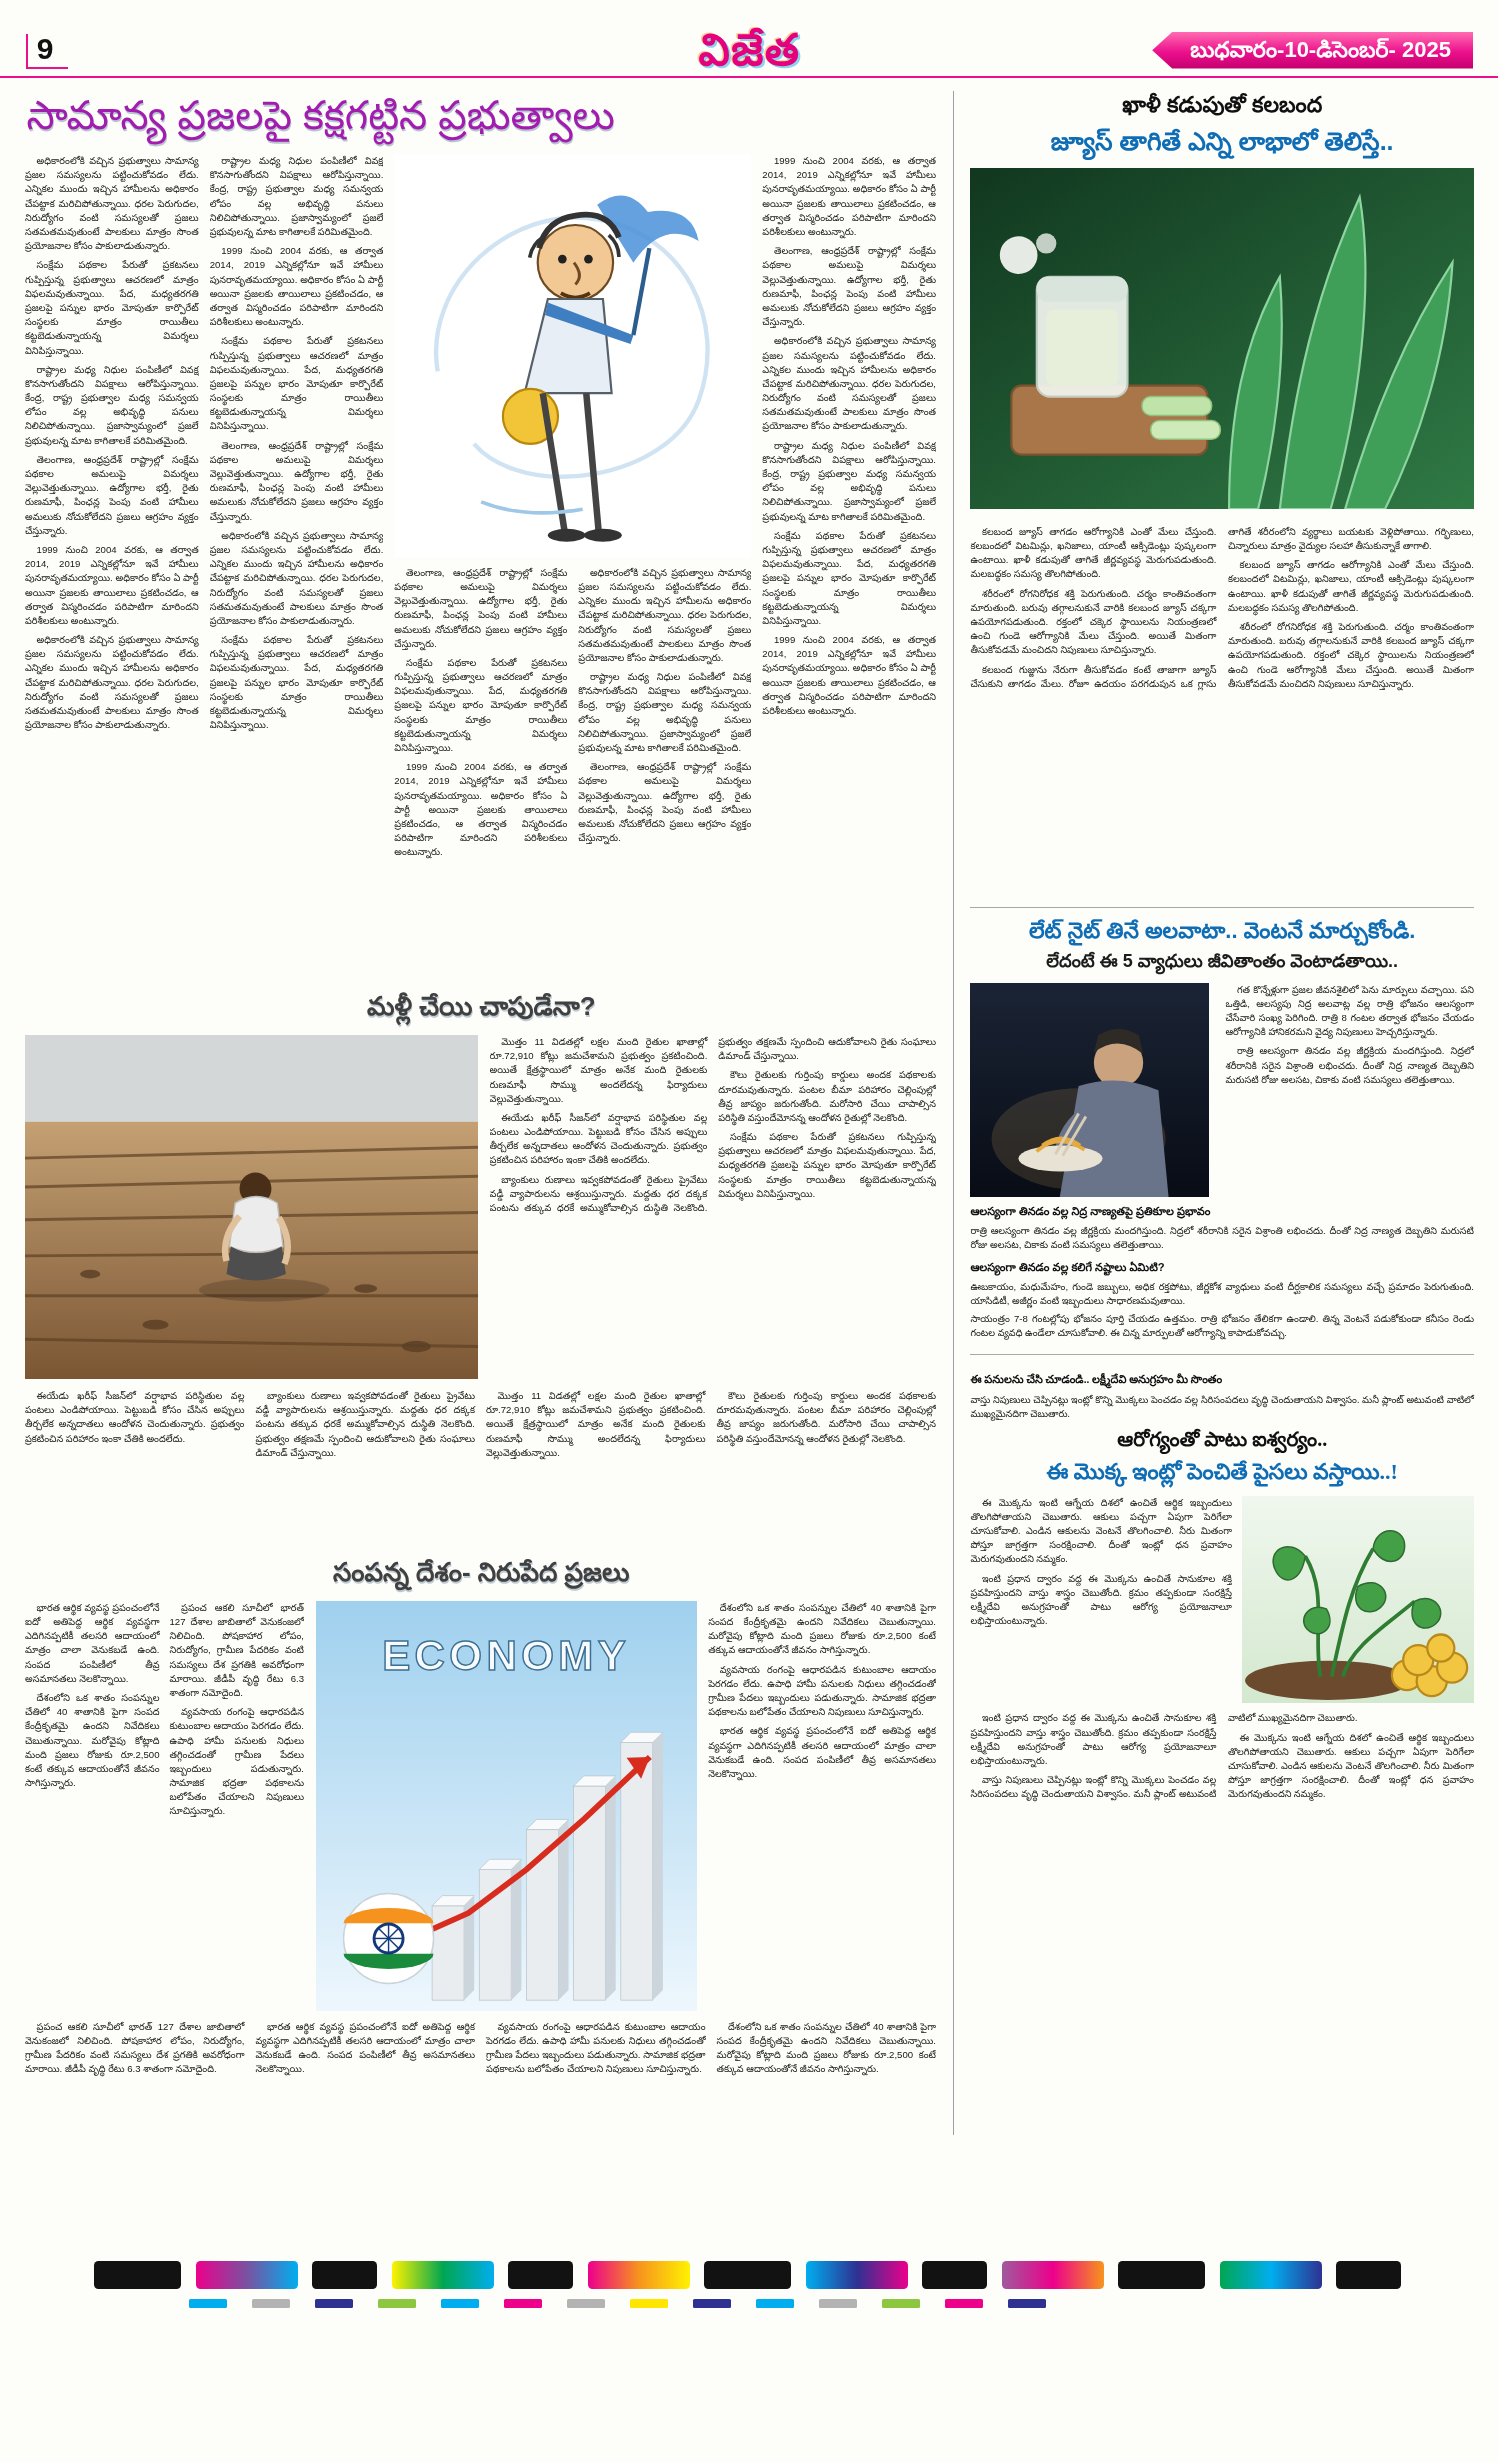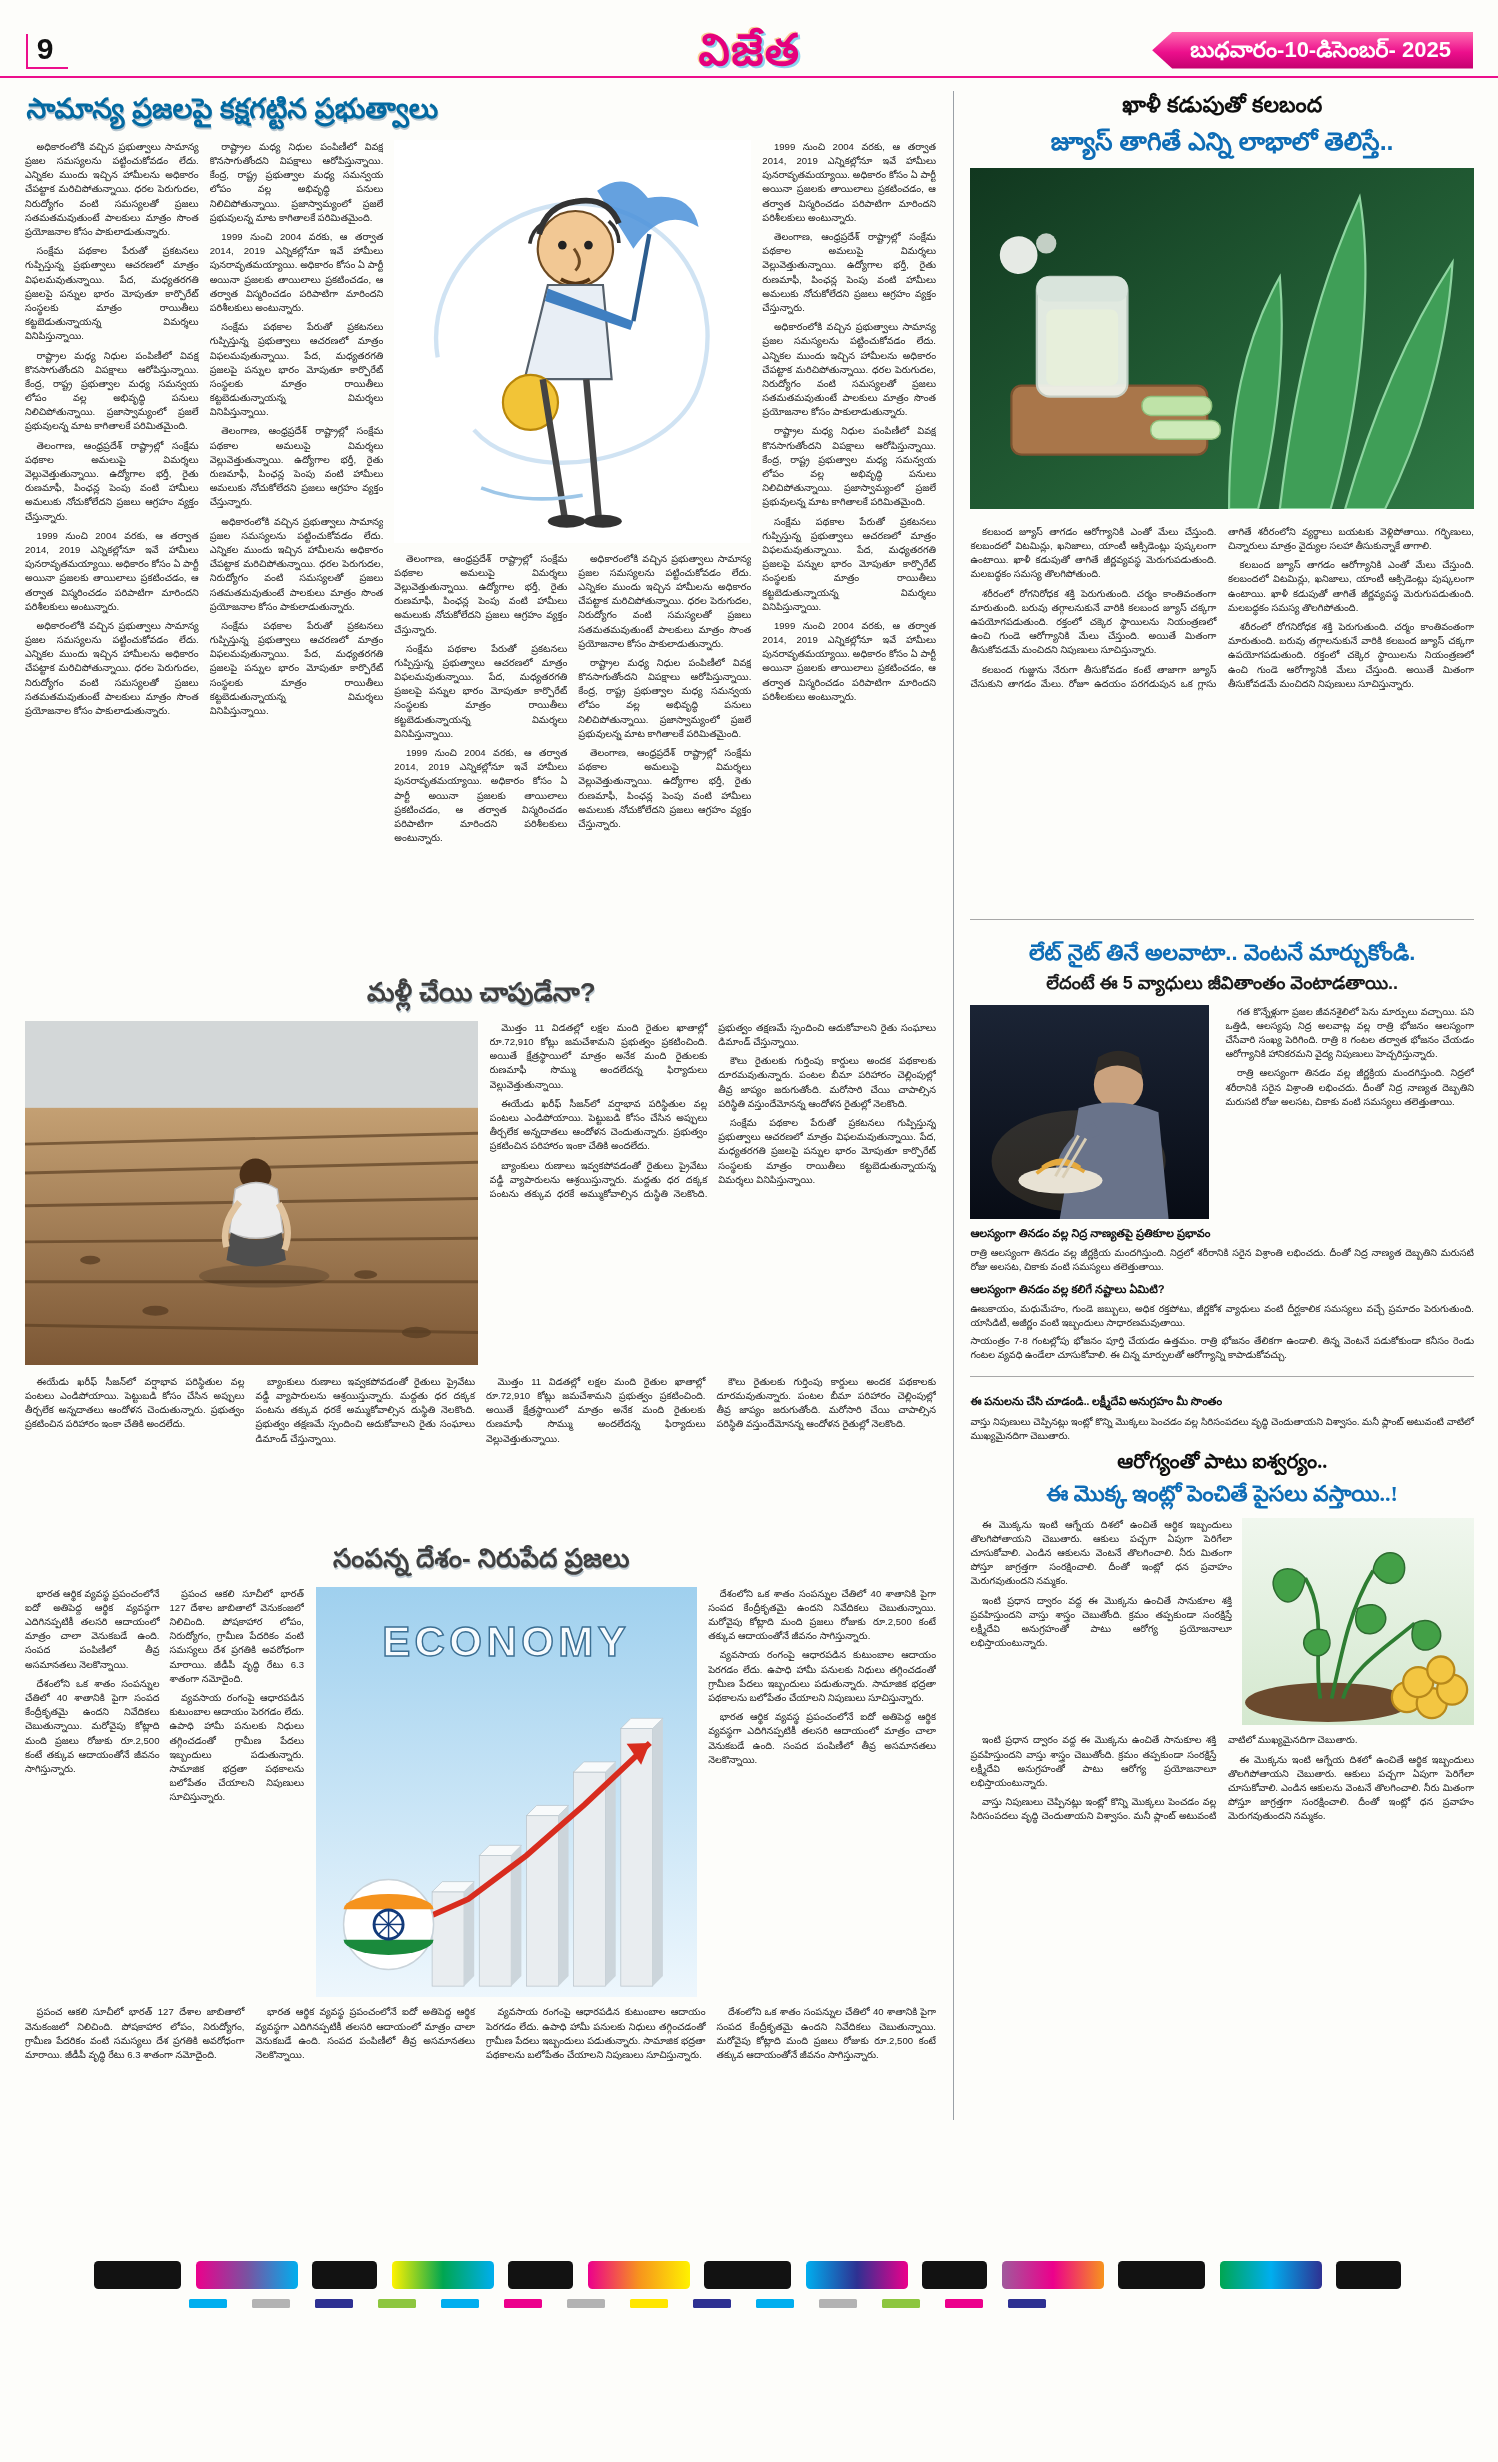--- a/index.html
+++ b/index.html
@@ -43,21 +43,21 @@
     padding: 7.3px 22px 7.3px 38px;
     clip-path: polygon(0 50%, 20px 0, 100% 0, 100% 100%, 20px 100%);
     line-height: 1;
   }
   
   .content { display: flex; gap: 17.4px; padding: 13px 25px 0 25px; }
   .leftcol { flex: 0 0 911px; }
   .rightcol { flex: 1 1 auto; border-left: 0.7px solid #9aa0a6; padding-left: 16px; min-width:0; }
 
   .head-xl {
-    font-size: 28px; font-weight: 700; color: #0369a1;
+    font-size: 40px; font-weight: 400; color: #a21caf;
     line-height: 1.18; margin: 1.5px 0 14.5px 1.5px;
     text-shadow: 0.7px 1.5px 0 rgba(8,56,96,.28);
   }
   .head-lg {
     font-size: 26px; font-weight: 800; color: #404040;
     line-height: 1.15; margin: 0 0 13px 1.5px;
     text-shadow: 0.7px 1.5px 0 rgba(8,56,96,.25);
     text-align: center;
   }
   .bodytext { font-size: 9.6px; line-height: 1.48; text-align: justify; }
@@ -86,21 +86,21 @@
   .art3-photo { flex:0 0 381px; }
   .art3-right { flex:1; overflow:hidden; }
   .art3-bottom { margin-top:8.7px; column-count:4; column-gap:11px; height:115px; overflow:hidden; }
 
   
   .aloe-kicker { text-align:center; font-size:22px; font-weight:800; color:#101010; margin:1.5px 0 2.9px; }
   .aloe-head { text-align:center; font-size:25px; font-weight:800; color:#0f6db6; margin:0 0 11.6px; line-height:1.2; }
   .aloe-photo { height:341px; }
   .aloe-body { margin-top:16px; column-count:2; column-gap:11.6px; height:366px; overflow:hidden; }
 
-  .night { margin-top:28px; padding-top:20px; border-top:0.7px solid #a8a8a8; }
+  .night { margin-top:16px; padding-top:10px; border-top:0.7px solid #a8a8a8; }
   .sub-blue { text-align:center; color:#0f6db6; font-size:22px; font-weight:800; margin:0 0 5.8px; line-height:1.2; }
   .sub-dark { text-align:center; color:#1c1c1c; font-size:18px; font-weight:800; margin:0 0 10px; line-height:1.25; }
   .night-row { display:flex; gap:16px; height:214px; overflow:hidden; margin-bottom:7.3px; }
   .night-photo { flex:0 0 239px; }
   .night-intro { flex:1; overflow:hidden; min-width:0; }
   .crosshead { font-weight:800; font-size:11.2px; color:#101010; margin:8.7px 0 3.6px; text-align:justify; }
   .npar { margin:0 0 4.4px; }
 
   .plant { margin-top:13px; padding-top:10px; border-top:0.7px solid #a8a8a8;font-family:Liberation Serif, serif; }
   .plant-lead { margin:4.4px 0 7.3px; }

